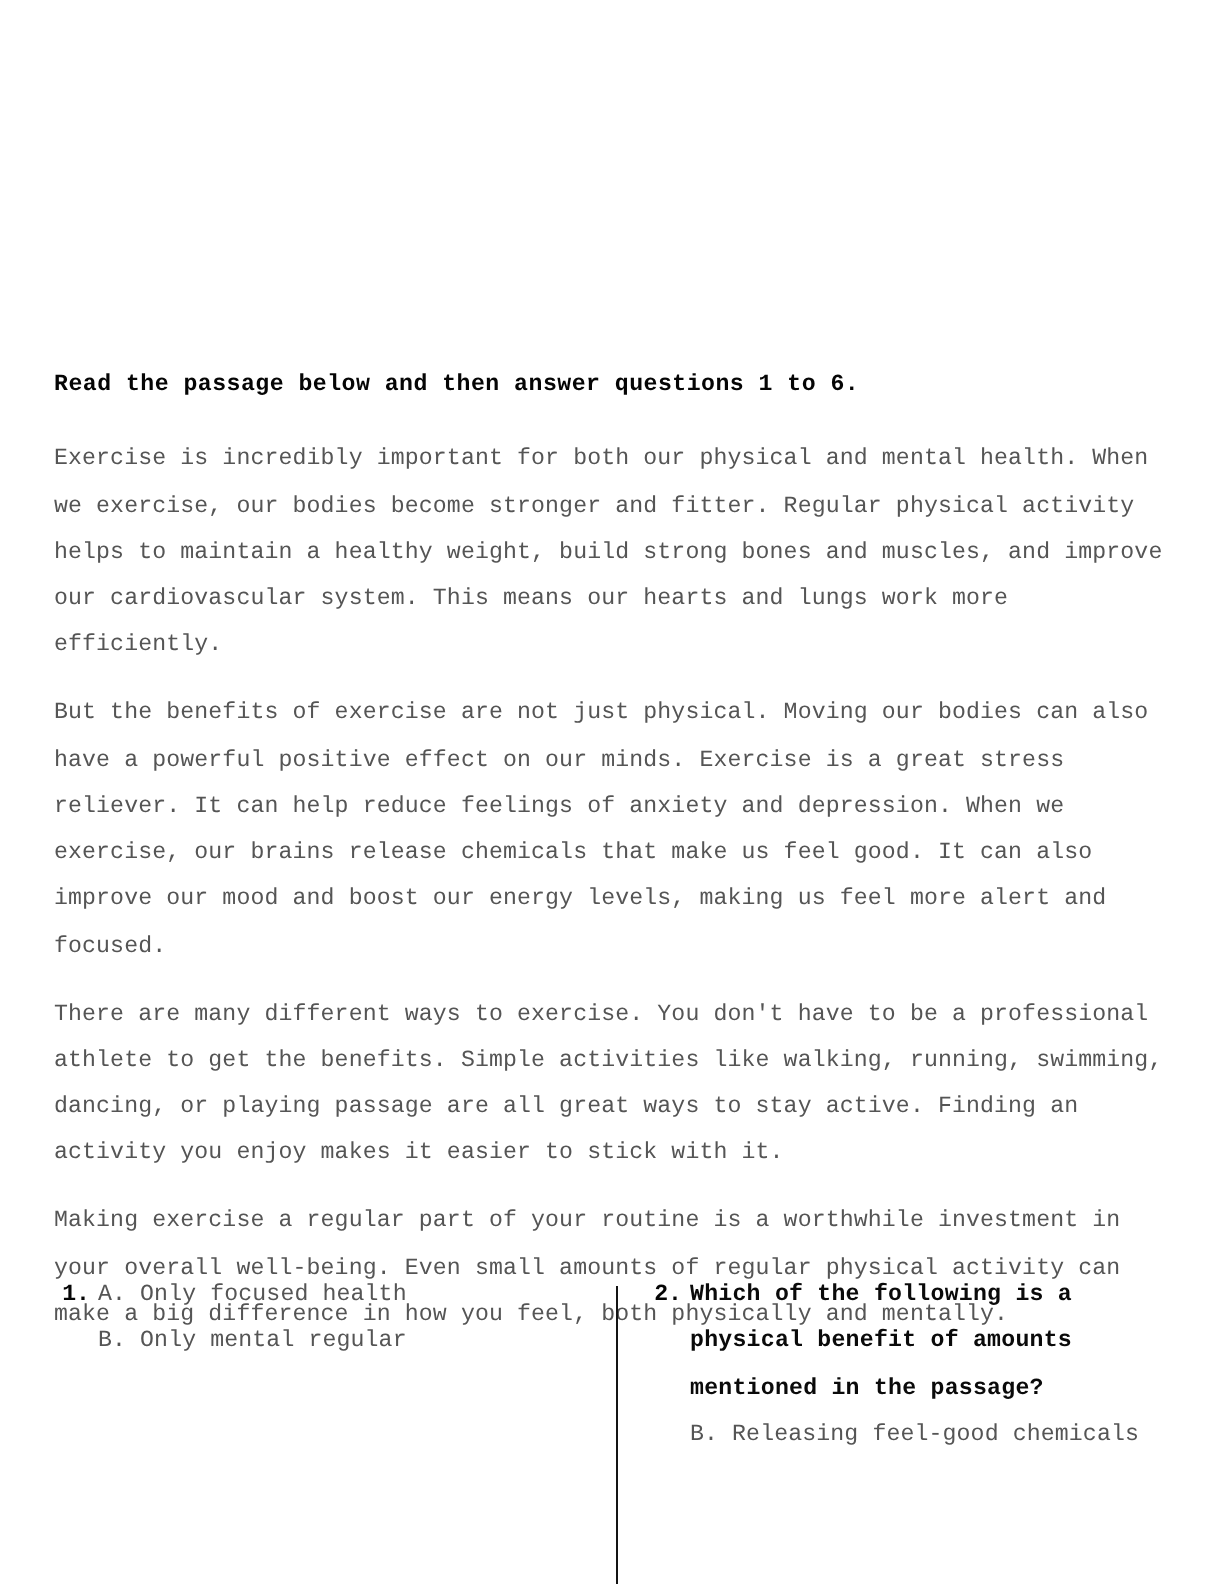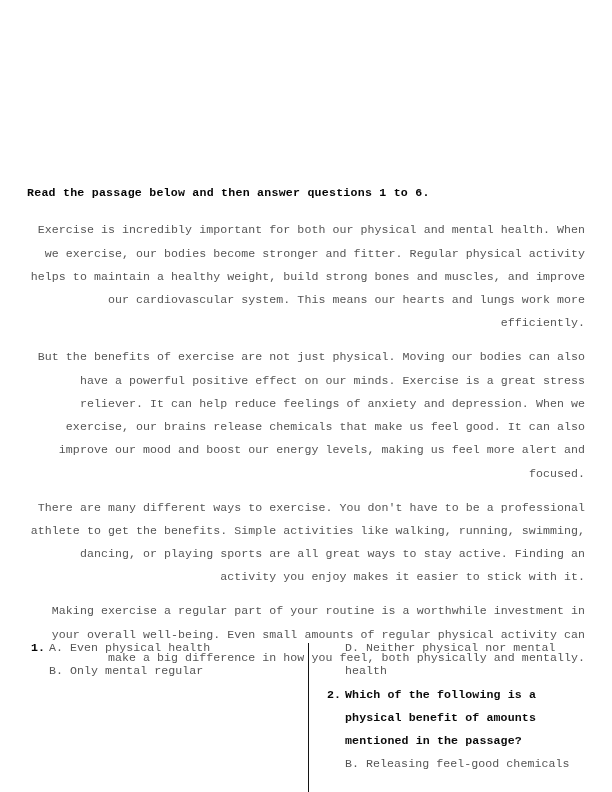--- a/index.html
+++ b/index.html
@@ -43,21 +43,21 @@
     letter-spacing: 0.02em;
     margin: 0 0 14px 0;
     line-height: 23.3px;
     white-space: pre-wrap;
   }
 
   .para {
     margin: 0 0 10.5px 0;
     color: #555555;
     line-height: 23.3px;
-    text-align: right;
+    text-align: left;
     white-space: normal;
     letter-spacing: 0.005em;
   }
   .para:last-of-type { margin-bottom: 18px; }
 
   
   .questions {
     position: absolute;
     left: 27px;
     top: 636px;
@@ -138,47 +138,44 @@
 <div class="page">
 
   <div class="doc-body">
 
     <p class="heading">Read the passage below and then answer questions 1 to 6.</p>
 
     <p class="para">Exercise is incredibly important for both our physical and mental health. When we exercise, our bodies become stronger and fitter. Regular physical activity helps to maintain a healthy weight, build strong bones and muscles, and improve our cardiovascular system. This means our hearts and lungs work more efficiently.</p>
 
     <p class="para">But the benefits of exercise are not just physical. Moving our bodies can also have a powerful positive effect on our minds. Exercise is a great stress reliever. It can help reduce feelings of anxiety and depression. When we exercise, our brains release chemicals that make us feel good. It can also improve our mood and boost our energy levels, making us feel more alert and focused.</p>
 
-    <p class="para">There are many different ways to exercise. You don't have to be a professional athlete to get the benefits. Simple activities like walking, running, swimming, dancing, or playing sports are all great ways to stay active. Finding an activity you enjoy makes it easier to stick with it.</p>
+    <p class="para">There are many different ways to exercise. You don't have to be a professional athlete to get the benefits. Simple activities like walking, running, swimming, dancing, or playing passage are all great ways to stay active. Finding an activity you enjoy makes it easier to stick with it.</p>
 
     <p class="para">Making exercise a regular part of your routine is a worthwhile investment in your overall well-being. Even small amounts of regular physical activity can make a big difference in how you feel, both physically and mentally.</p>
 
   </div>
 
   <div class="questions">
 
     <div class="col-divider"></div>
 
     <div class="q-col q-col-left">
       <ul class="q-list">
         <li class="q-item">
           <span class="q-marker">1.</span>
           <ul class="opt-list">
-            <li class="opt-item">A. Even physical health</li>
+            <li class="opt-item">A. Only focused health</li>
             <li class="opt-item">B. Only mental regular</li>
           </ul>
         </li>
       </ul>
     </div>
 
     <div class="q-col q-col-right">
 
-      <ul class="opt-continuation">
-        <li class="opt-item">D. Neither physical nor mental health</li>
-      </ul>
 
       <ul class="q-list">
         <li class="q-item">
           <span class="q-marker">2.</span>
           <div class="q-stem">Which of the following is a physical benefit of amounts mentioned in the passage?</div>
           <ul class="opt-list">
             <li class="opt-item">B. Releasing feel-good chemicals</li>
           </ul>
         </li>
       </ul>

